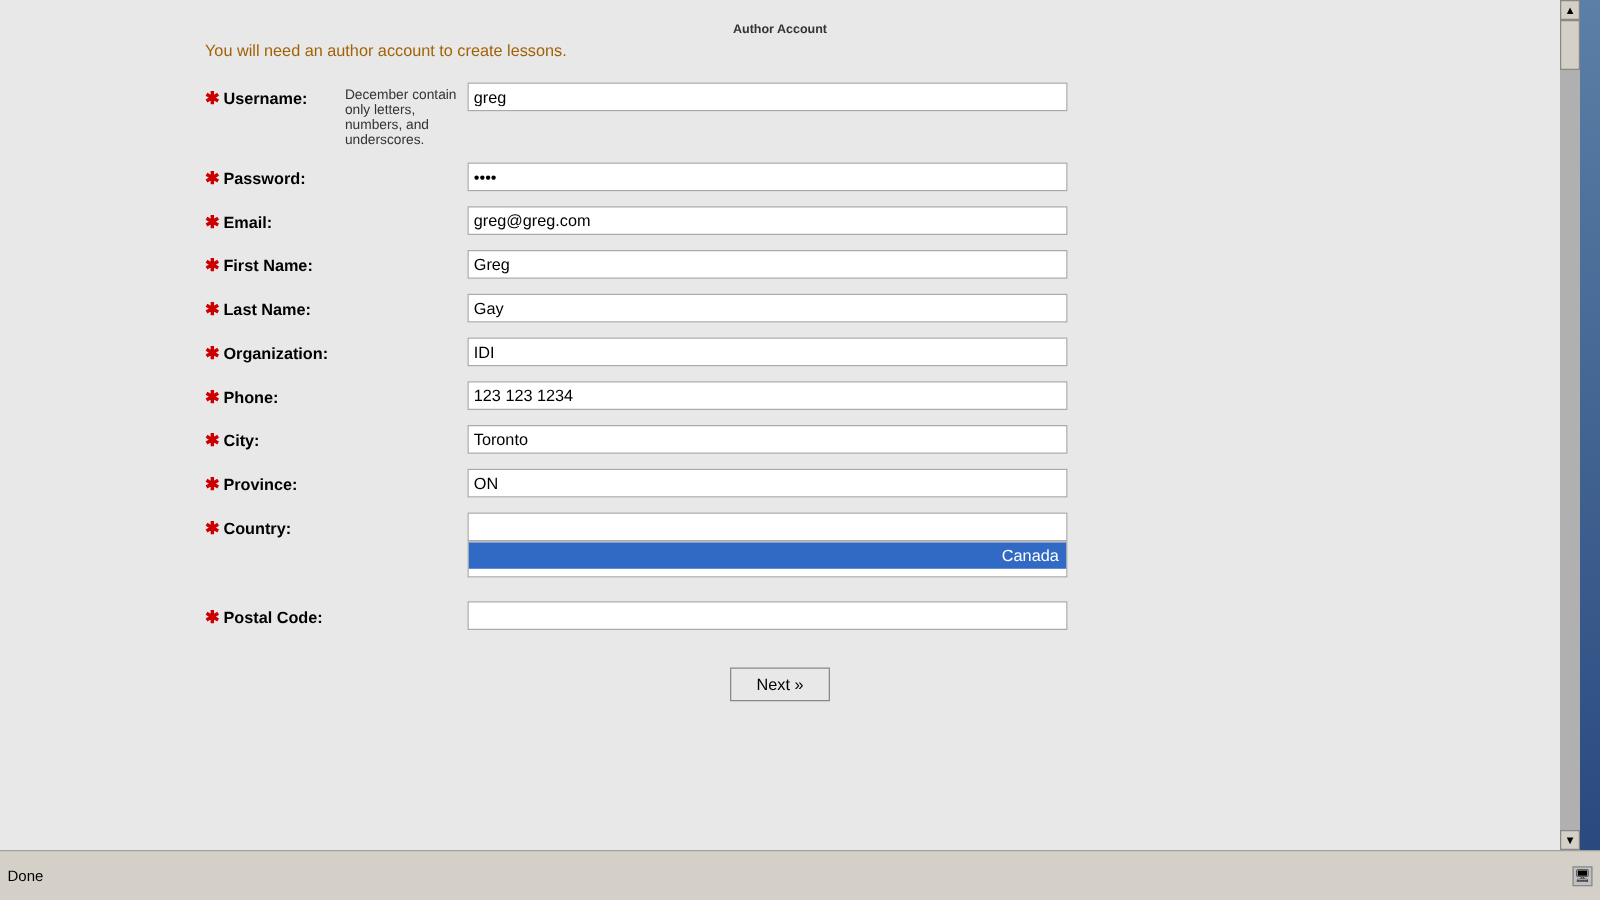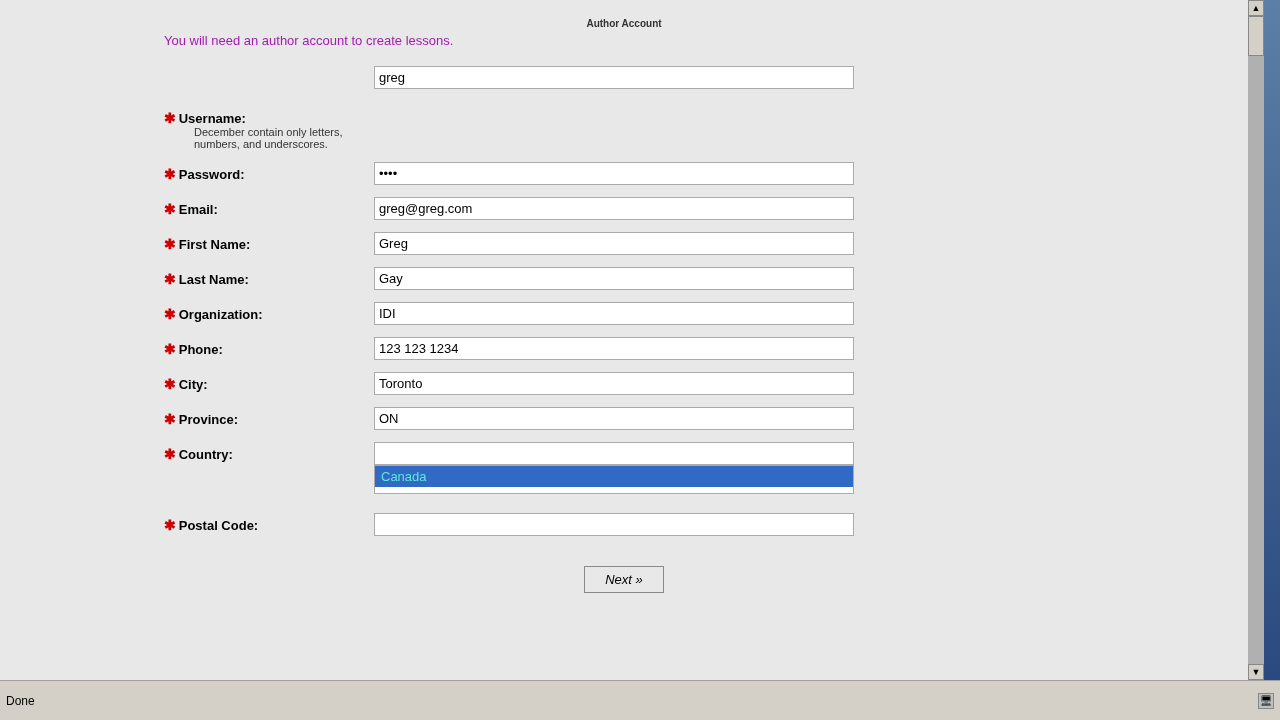--- a/index.html
+++ b/index.html
@@ -48,21 +48,21 @@
     }
     .page-title {
       text-align: center;
       font-size: 10px;
       font-weight: bold;
       padding: 8px 0 4px 0;
       color: #333;
     }
     .subtitle {
       font-size: 13px;
-      color: #a21caf;
+      color: #a16207;
       margin-bottom: 12px;
       padding-left: 10px;
     }
     .form-row {
       display: flex;
       align-items: flex-start;
       padding: 6px 0 6px 0;
       border-bottom: none;
       min-height: 34px;
     }
@@ -99,22 +99,21 @@
       border: 1px solid #aaa;
       background: #fff;
       color: #000;
       font-family: Arial, sans-serif;
     }
     .username-row {
       align-items: flex-start;
     }
     .username-label {
       display: flex;
-      flex-direction: column;
-      margin-top: 40px;
+      flex-direction: row;
     }
     .country-container {
       position: relative;
     }
     .country-input {
       width: 100%;
       padding: 3px 4px;
       font-size: 13px;
       border: 1px solid #aaa;
       background: #fff;
@@ -131,37 +130,37 @@
       z-index: 100;
     }
     .dropdown-item {
       padding: 3px 6px;
       font-size: 13px;
       cursor: pointer;
       color: #000;
     }
     .dropdown-item.selected {
       background: #316ac5;
-      color: #5eead4;
+      color: #ffffff;
+      text-align: right;
     }
     .btn-row {
       display: flex;
       justify-content: center;
       margin-top: 24px;
       margin-bottom: 20px;
     }
     .next-button {
       background: #e8e8e8;
       border: 1px solid #888;
       padding: 5px 20px;
       font-size: 13px;
       cursor: pointer;
       font-family: Arial, sans-serif;
       color: #000;
-      font-style: italic;
     }
     .scrollbar-btn {
       width: 100%;
       height: 16px;
       background: #d4d0c8;
       border: 1px solid #888;
       display: flex;
       align-items: center;
       justify-content: center;
       font-size: 9px;

